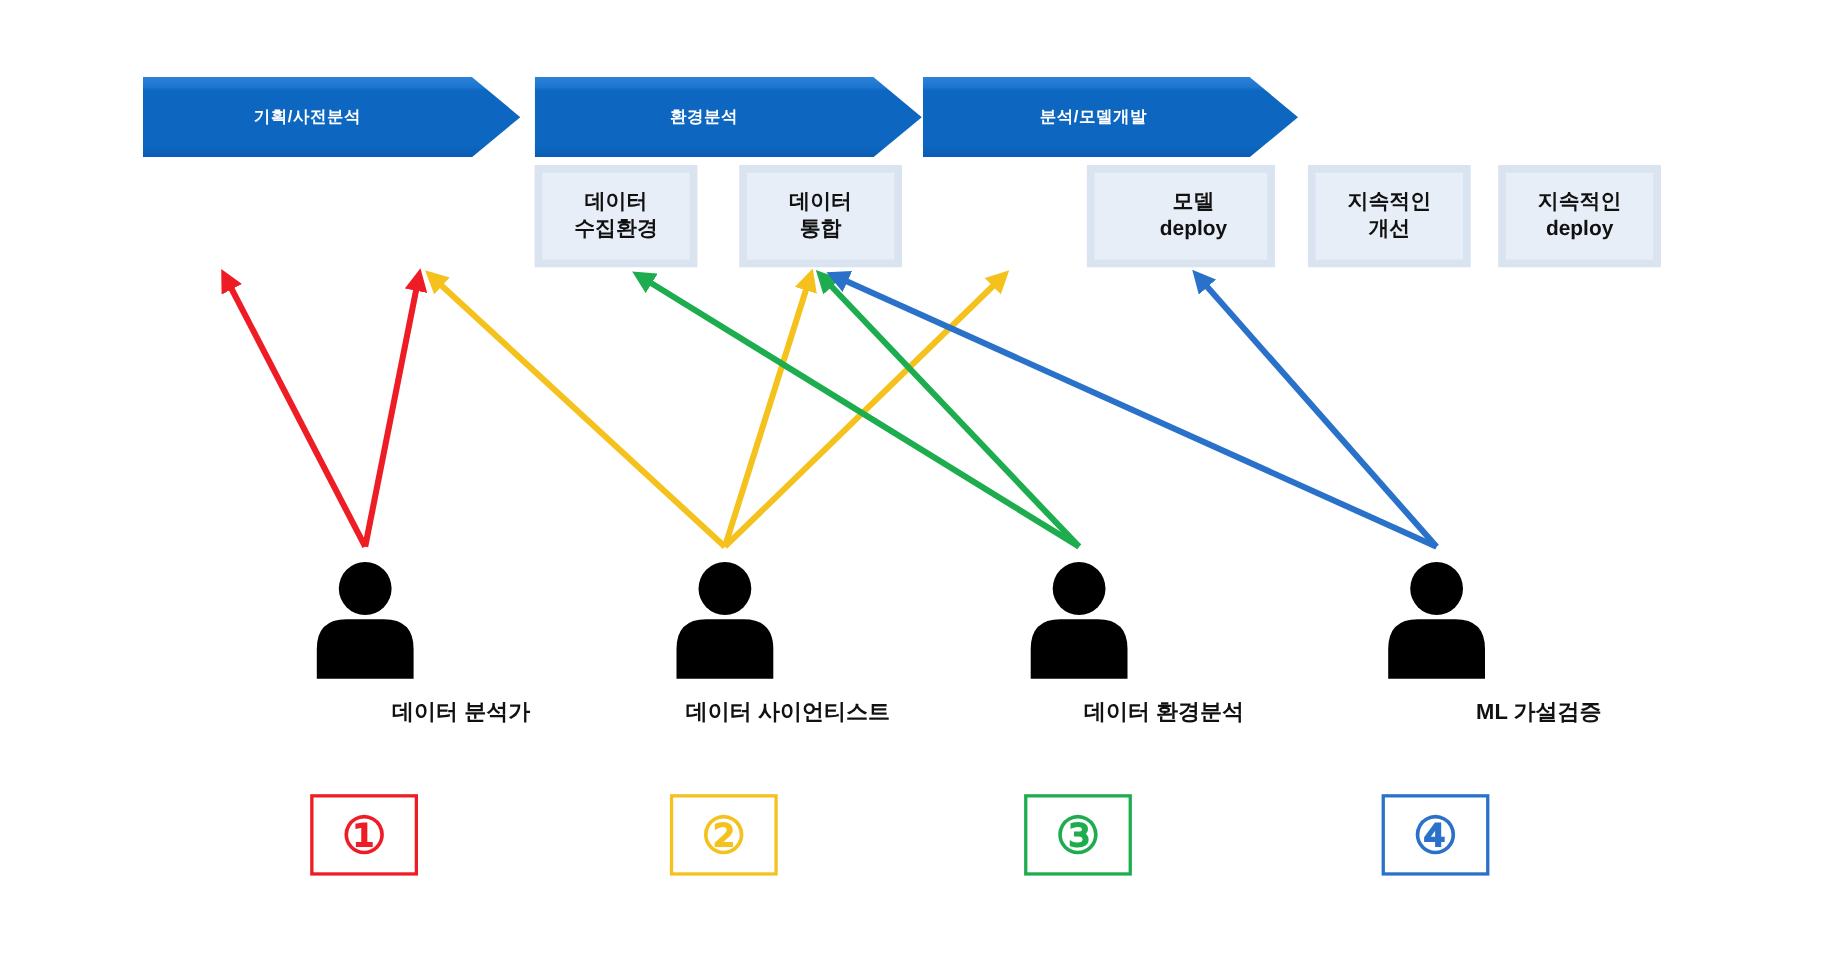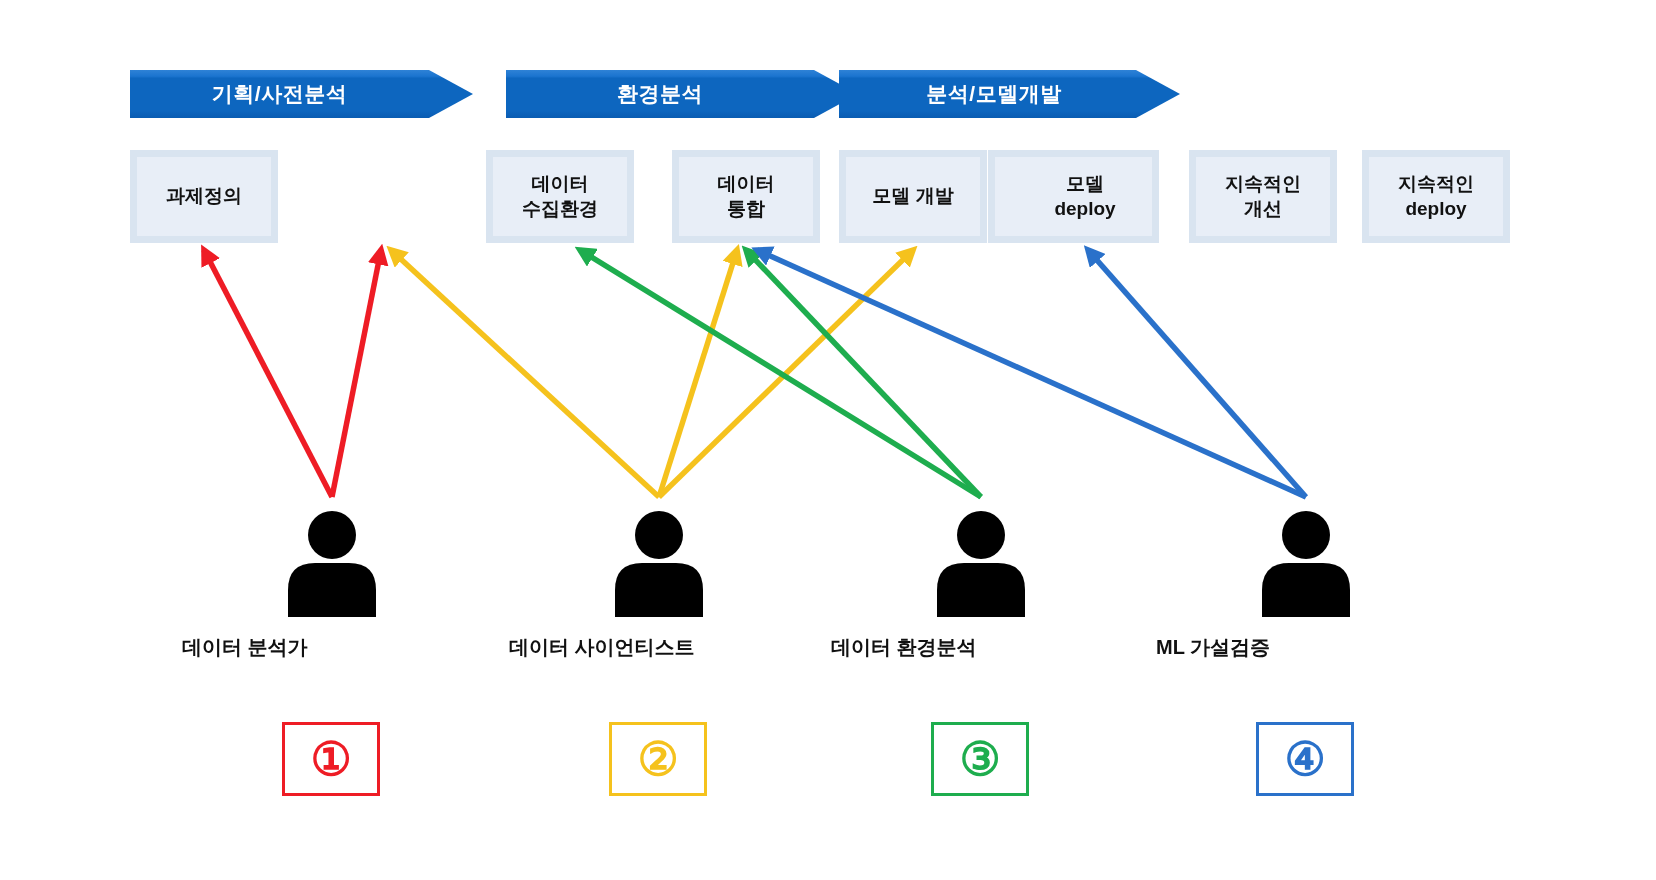--- a/index.html
+++ b/index.html
@@ -2,86 +2,78 @@
 <html><head>
 <meta charset="utf-8">
 <style>
   html,body{margin:0;padding:0;background:#ffffff;}
   .canvas{
     position:relative;width:1656px;height:880px;background:#ffffff;overflow:hidden;
     font-family:"Liberation Sans",sans-serif;color:#111;
   }
   
   .phase{
-    position:absolute;top:70px;height:48px;
+    position:absolute;top:70px;height:73px;
     clip-path:polygon(0 0, calc(100% - 44px) 0, 100% 50%, calc(100% - 44px) 100%, 0 100%);
     background:linear-gradient(180deg,#2e82d6 0%,#1b74cf 13%,#0d66bf 17%,#0d66bf 85%,#0a5cb2 100%);
     display:flex;align-items:center;justify-content:center;
-    color:#fff;font-weight:bold;font-size:21px;letter-spacing:.5px;
+    color:#fff;font-weight:bold;font-size:15px;letter-spacing:.5px;
     padding-right:44px;box-sizing:border-box;
   }
   
   .task{
     position:absolute;top:150px;width:148px;height:93px;
     background:#d9e4f0;
   }
   .task-inner{position:absolute;inset:7px;background:#e8eef7;}
   .task-label{
     position:relative;z-index:1;height:100%;
     display:flex;align-items:center;justify-content:center;
     text-align:center;font-weight:bold;font-size:19px;line-height:1.3;
     white-space:pre-line;
   }
   
   .person-group{position:absolute;width:0;height:0;}
   .person-icon{position:absolute;left:-48px;top:0;}
   .role-label{
     position:absolute;top:124px;left:-150px;width:300px;
-    text-align:left;font-weight:bold;font-size:20px;white-space:nowrap;
+    text-align:right;font-weight:bold;font-size:20px;white-space:nowrap;
   }
   .num-box{
     position:absolute;top:212px;left:-50px;width:98px;height:74px;
     border:3px solid #000;box-sizing:border-box;
     display:flex;align-items:center;justify-content:center;
     font-size:46px;font-weight:bold;line-height:1;
   }
   .arrows{position:absolute;left:0;top:0;z-index:2;pointer-events:none;}
 </style>
 </head>
 <body>
 
 <div class="canvas">
 
   <div class="phase" style="left:130px;width:343px;">
     <span>기획/사전분석</span>
   </div>
-  <div class="phase" style="left:486px;width:352px;margin-left:20px;">
+  <div class="phase" style="left:486px;width:352px;">
     <span>환경분석</span>
   </div>
   <div class="phase" style="left:839px;width:341px;padding-left:13px;">
     <span>분석/모델개발</span>
   </div>
 
-  <div class="task" style="left:130px;">
-      <div class="task-inner"></div>
-      <div class="task-label">과제정의</div>
-    </div>
   <div class="task" style="left:486px;">
       <div class="task-inner"></div>
       <div class="task-label">데이터
 수집환경</div>
     </div>
   <div class="task" style="left:672px;">
       <div class="task-inner"></div>
       <div class="task-label">데이터
 통합</div>
-    </div>
-  <div class="task" style="left:839px;">
-      <div class="task-inner"></div>
-      <div class="task-label">모델 개발</div>
     </div>
   <div class="task" style="left:988px;padding-left:23px;">
       <div class="task-inner"></div>
       <div class="task-label">모델
 deploy</div>
     </div>
   <div class="task" style="left:1189px;">
       <div class="task-inner"></div>
       <div class="task-label">지속적인
 개선</div>

